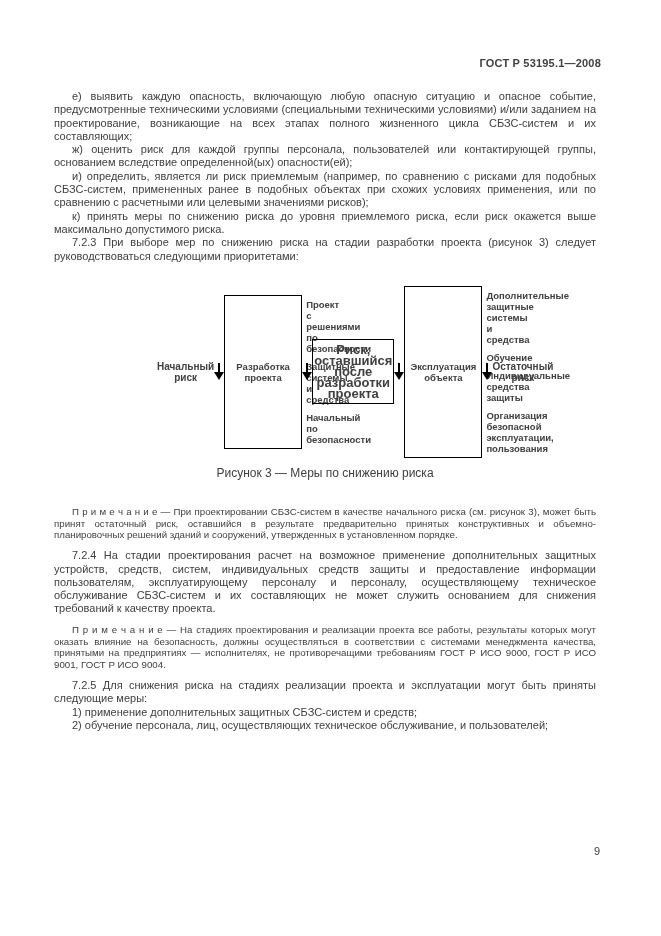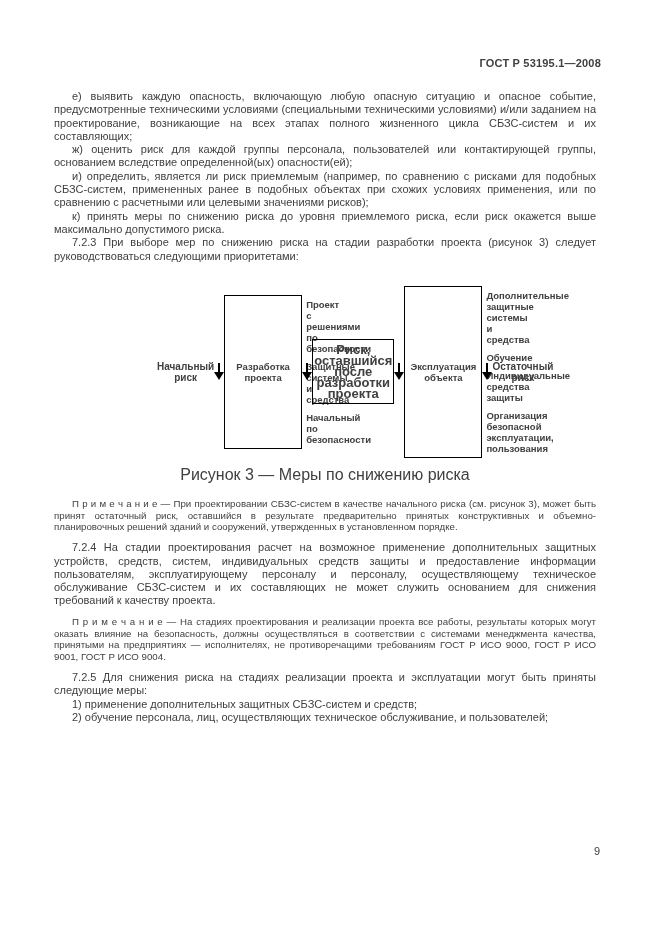--- a/index.html
+++ b/index.html
@@ -93,24 +93,24 @@
     box-sizing: border-box;
     width: 100%;
     border: 1.6px solid #000;
     font-size: 13px;
     font-weight: bold;
     text-align: center;
     padding: 4px 1px;
     line-height: 11px;
   }
   .caption {
-    font-size: 16px;
+    font-size: 12px;
     text-align: center;
     margin-top: 8px;
-    margin-bottom: 14px;
+    margin-bottom: 26px;
   }
   .page-number {
     position: absolute;
     top: 845px;
     right: 61px;
     font-size: 11px;
   }
 </style>
 </head>
 <body>

